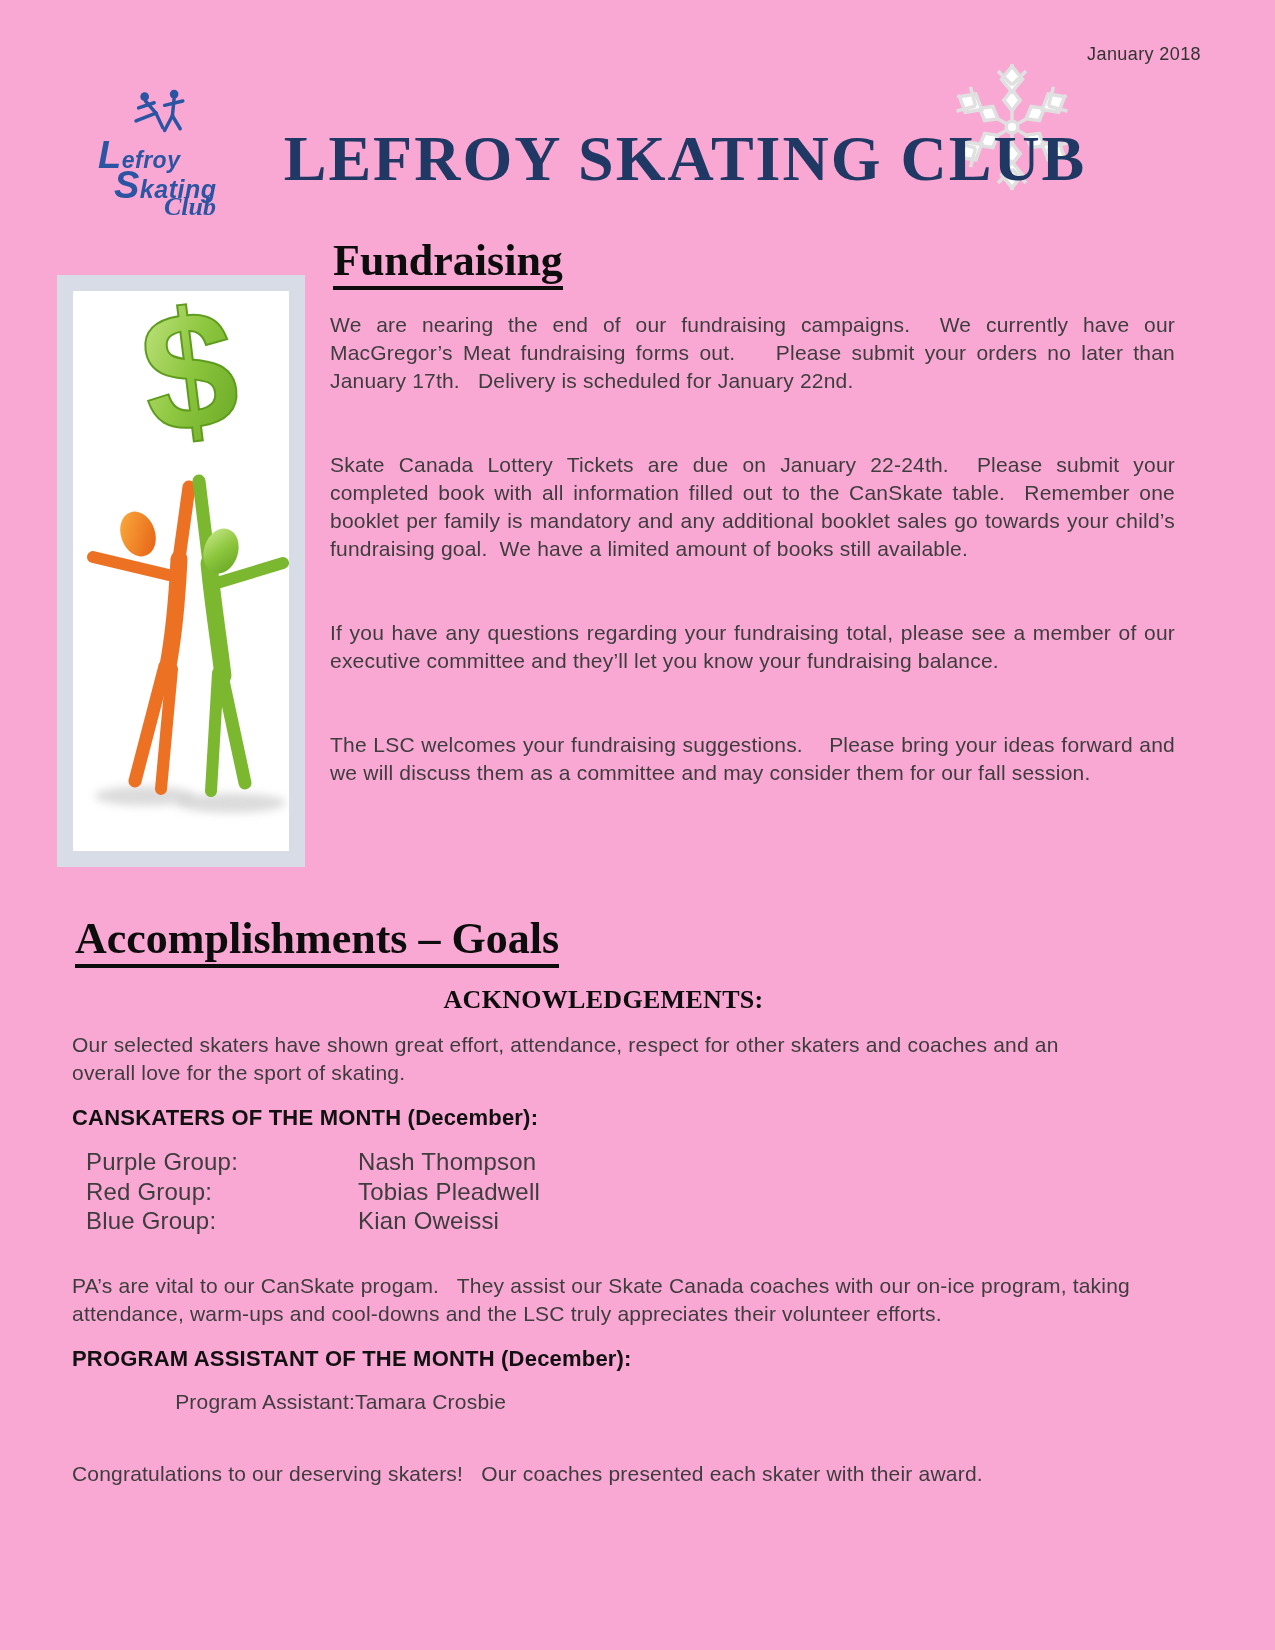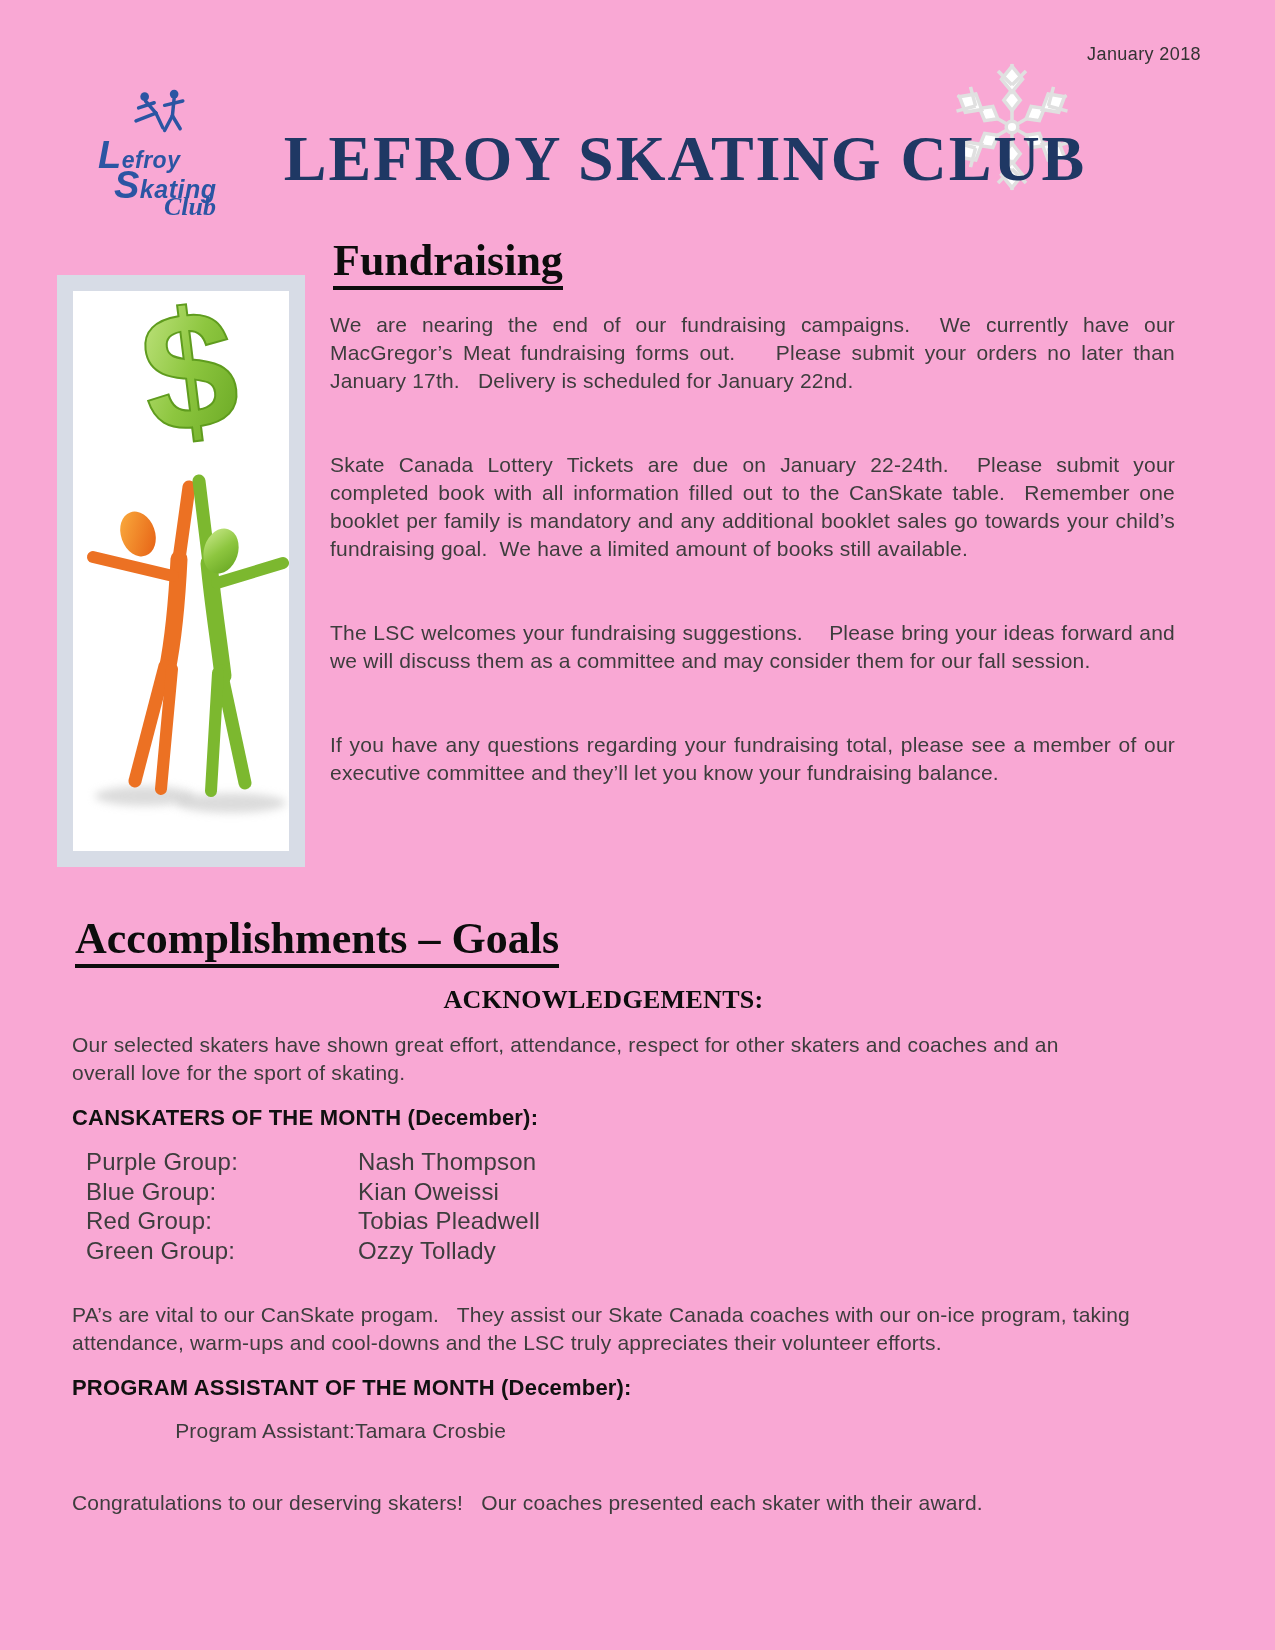--- a/index.html
+++ b/index.html
@@ -174,46 +174,42 @@
         </g>
         <ellipse cx="148" cy="260" rx="17" ry="23" fill="url(#gGreen)" transform="rotate(18 148 260)"></ellipse>
       </svg>
     </div>
   </div>
 
   <div class="fund-col">
     <h2 class="section-heading fund-heading">Fundraising</h2>
     <p>We are nearing the end of our fundraising campaigns.  We currently have our MacGregor’s Meat fundraising forms out.    Please submit your orders no later than January 17th.   Delivery is scheduled for January 22nd.</p>
     <p>Skate Canada Lottery Tickets are due on January 22-24th.  Please submit your completed book with all information filled out to the CanSkate table.  Remember one booklet per family is mandatory and any additional booklet sales go towards your child’s fundraising goal.  We have a limited amount of books still available.</p>
+    <p>If you have any questions regarding your fundraising total, please see a member of our executive committee and they’ll let you know your fundraising balance.</p>
     <p>The LSC welcomes your fundraising suggestions.    Please bring your ideas forward and we will discuss them as a committee and may consider them for our fall session.</p>
-    <p>If you have any questions regarding your fundraising total, please see a member of our executive committee and they’ll let you know your fundraising balance.</p>
   </div>
 
   <div class="accomp">
     <h2 class="section-heading accomp-heading">Accomplishments – Goals</h2>
     <div class="ack-label">ACKNOWLEDGEMENTS:</div>
     <p class="body-text ack-text">Our selected skaters have shown great effort, attendance, respect for other skaters and coaches and an overall love for the sport of skating.</p>
 
     <div class="bold-sans-heading">CANSKATERS OF THE MONTH (December):</div>
     <div class="group-rows">
       <div class="group-row">
         <span class="group-label">Purple Group:</span>
         <span>Nash Thompson</span>
       </div>
       <div class="group-row">
-        <span class="group-label">Blue Group:</span>
-        <span>Kian Oweissi</span>
-      </div>
-      <div class="group-row">
         <span class="group-label">Red Group:</span>
         <span>Tobias Pleadwell</span>
       </div>
       <div class="group-row">
-        <span class="group-label">Green Group:</span>
-        <span>Ozzy Tollady</span>
+        <span class="group-label">Blue Group:</span>
+        <span>Kian Oweissi</span>
       </div>
     </div>
 
     <p class="body-text pa-para">PA’s are vital to our CanSkate progam.   They assist our Skate Canada coaches with our on-ice program, taking attendance, warm-ups and cool-downs and the LSC truly appreciates their volunteer efforts.</p>
 
     <div class="bold-sans-heading">PROGRAM ASSISTANT OF THE MONTH (December):</div>
     <div class="pa-row">
       <span class="pa-label">Program Assistant:</span>
       <span>Tamara Crosbie</span>
     </div>

